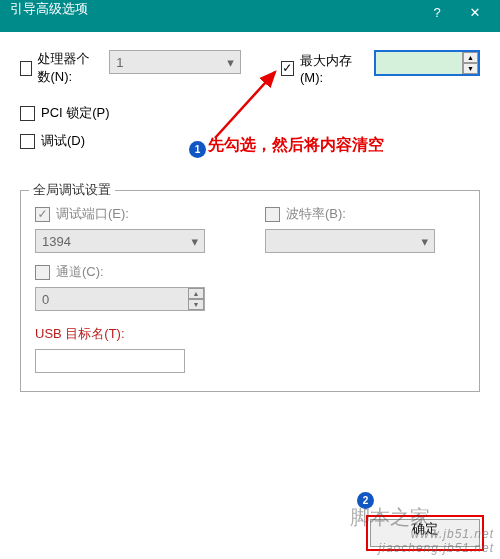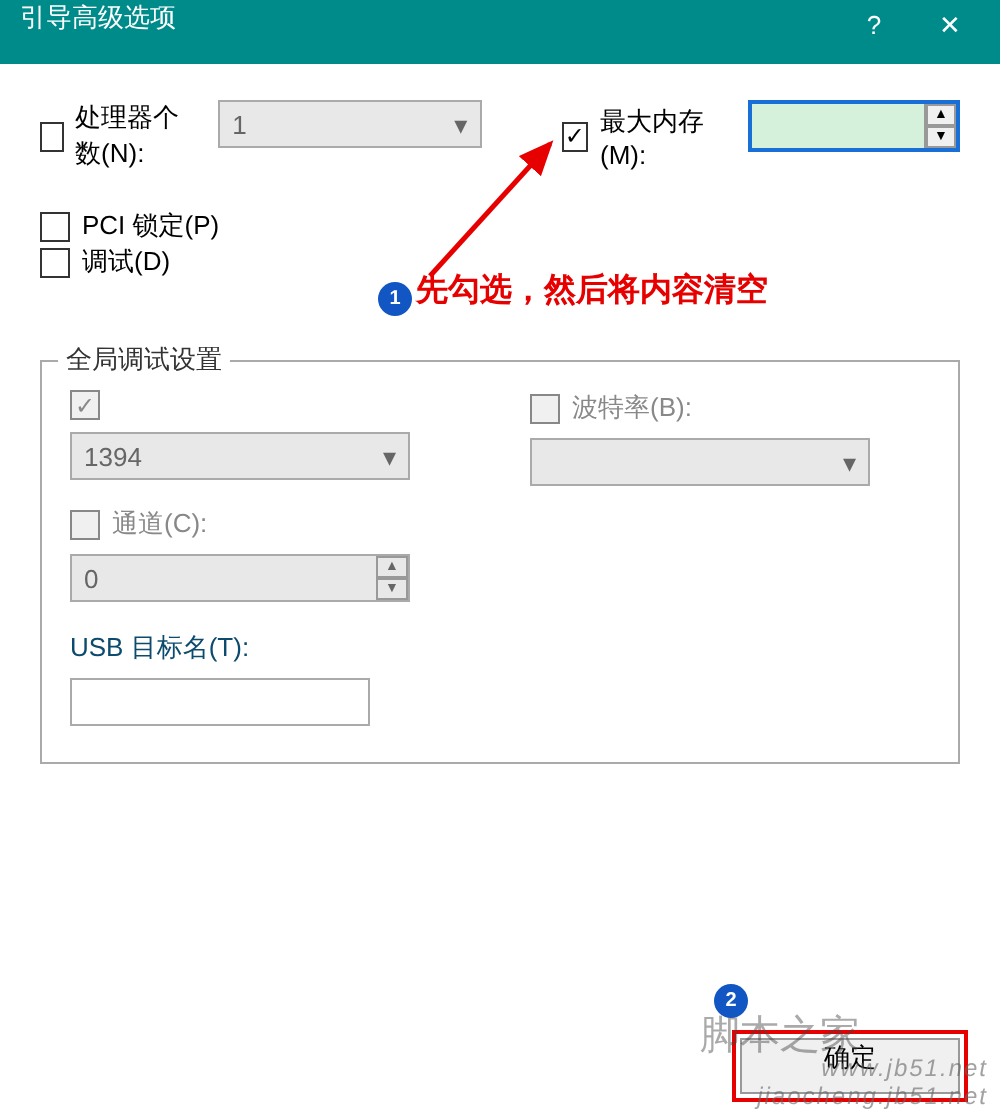--- a/index.html
+++ b/index.html
@@ -72,34 +72,35 @@
       </div>
     </div>
   </div>
 
   <div style="margin-top:18px">
     <label class="cb-label">
       <span class="cb"></span>
       <span>PCI 锁定(P)</span>
     </label>
   </div>
-  <div style="">
+  <div style="margin-top:10px">
     <label class="cb-label">
       <span class="cb"></span>
       <span>调试(D)</span>
     </label>
   </div>
 
   <div class="fieldset">
     <span class="legend">全局调试设置</span>
 
     <div class="fs-row">
       <div class="fs-col">
         <label class="cb-label muted">
           <span class="cb disabled checked"></span>
+          <span>调试端口(E):</span>
         </label>
         <div class="combo">
           <span>1394</span>
           <span>▾</span>
         </div>
       </div>
       <div class="fs-col">
         <label class="cb-label muted">
           <span class="cb disabled"></span>
           <span>波特率(B):</span>
@@ -122,21 +123,21 @@
           <div class="sp-btns" style="position:absolute;right:0;top:0;bottom:0;width:16px;display:flex;flex-direction:column">
             <div class="sp-btn">▲</div>
             <div class="sp-btn">▼</div>
           </div>
         </div>
       </div>
       <div class="fs-col"></div>
     </div>
 
     <div style="margin-top:14px">
-      <div class="muted" style="color:#0c4a6e;margin-bottom:6px">USB 目标名(T):</div>
+      <div class="muted" style="color:#b91c1c;margin-bottom:6px">USB 目标名(T):</div>
       <div class="textbox"></div>
     </div>
   </div>
 
 </div>
 
 <span class="annot-badge" style="top:141px;left:189px">1</span>
 <span class="annot-text" style="top:135px;left:208px">先勾选，然后将内容清空</span>
 <svg class="arrow" style="top:60px;left:205px" width="90" height="85">
   <defs>

